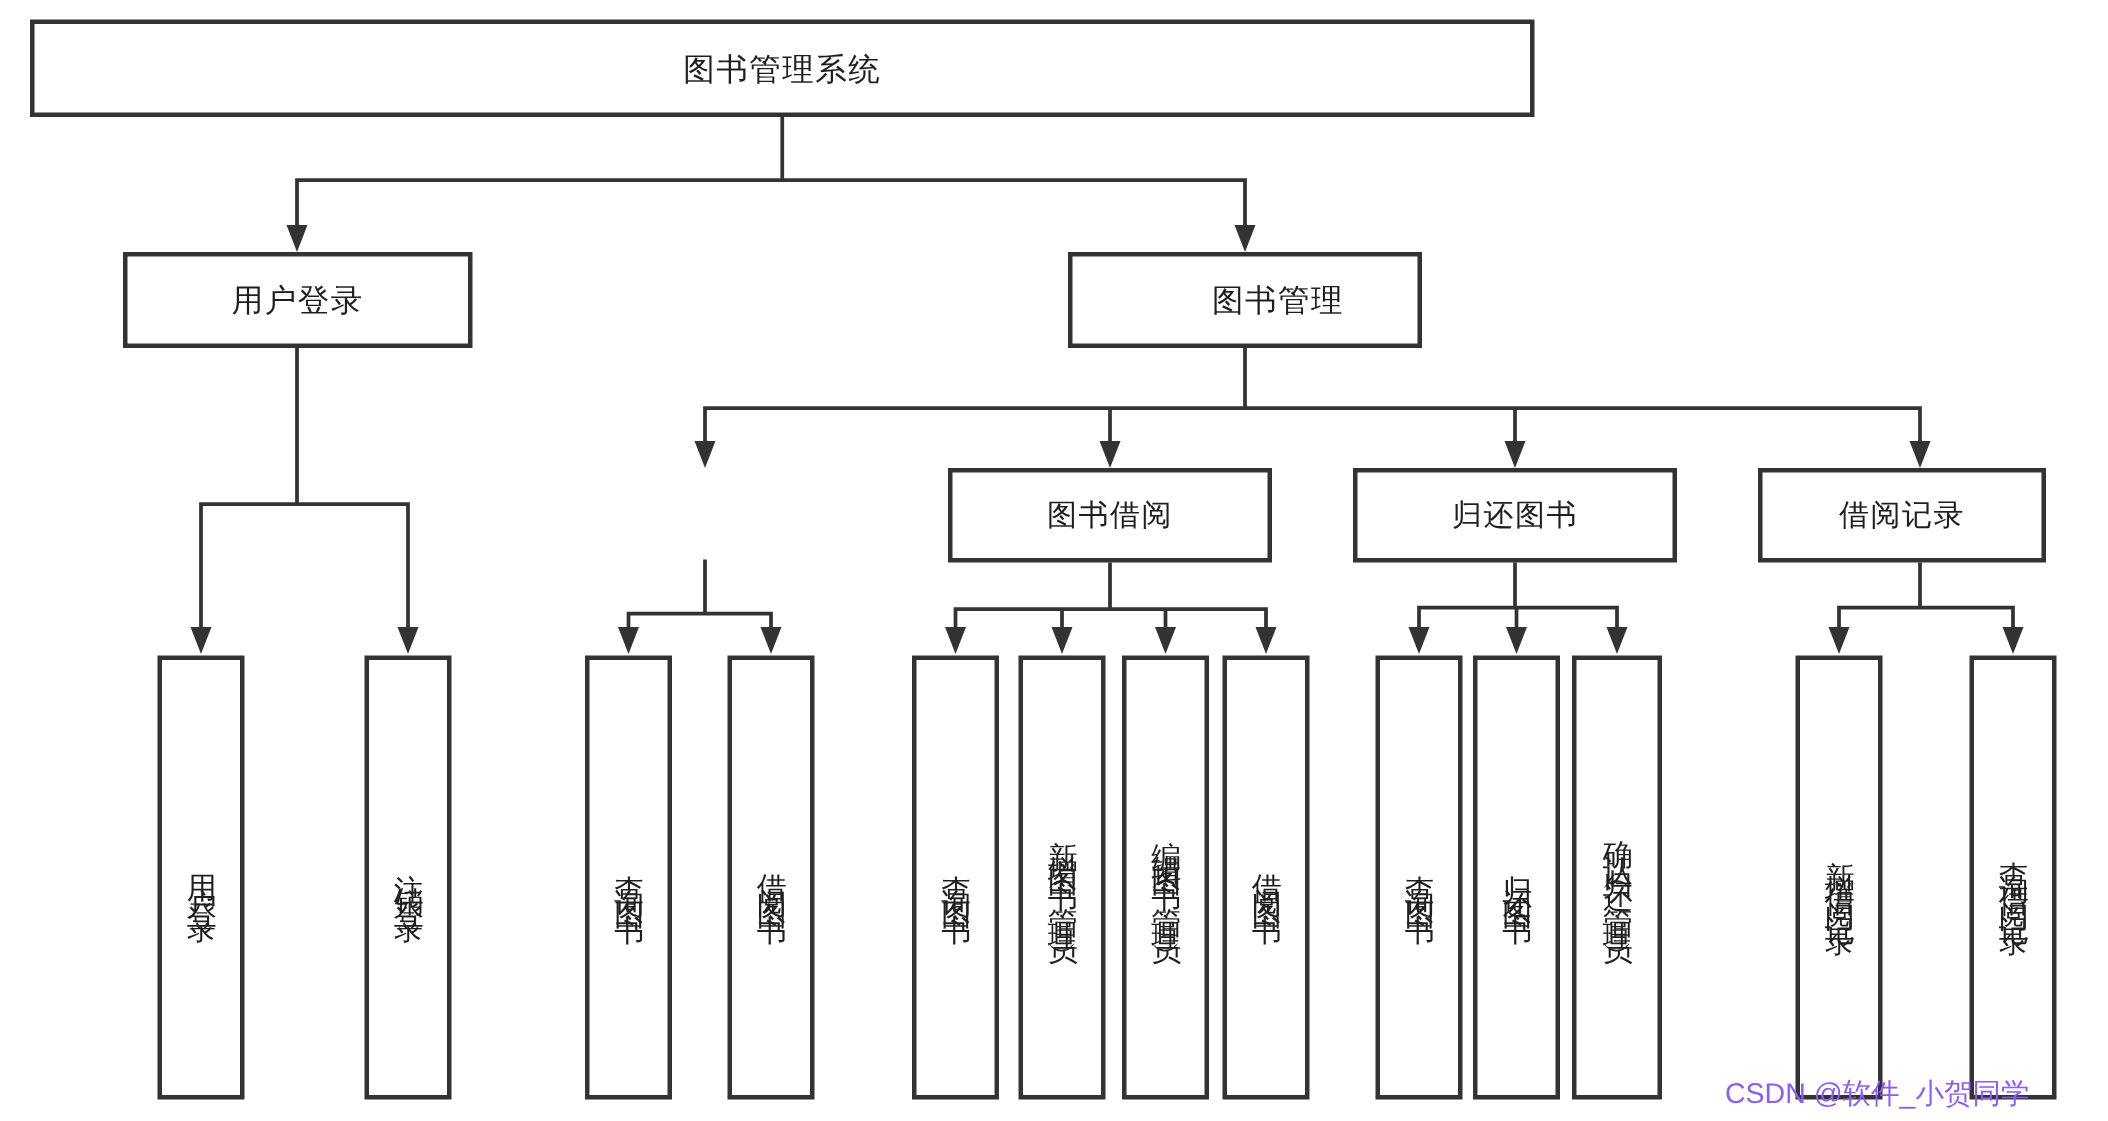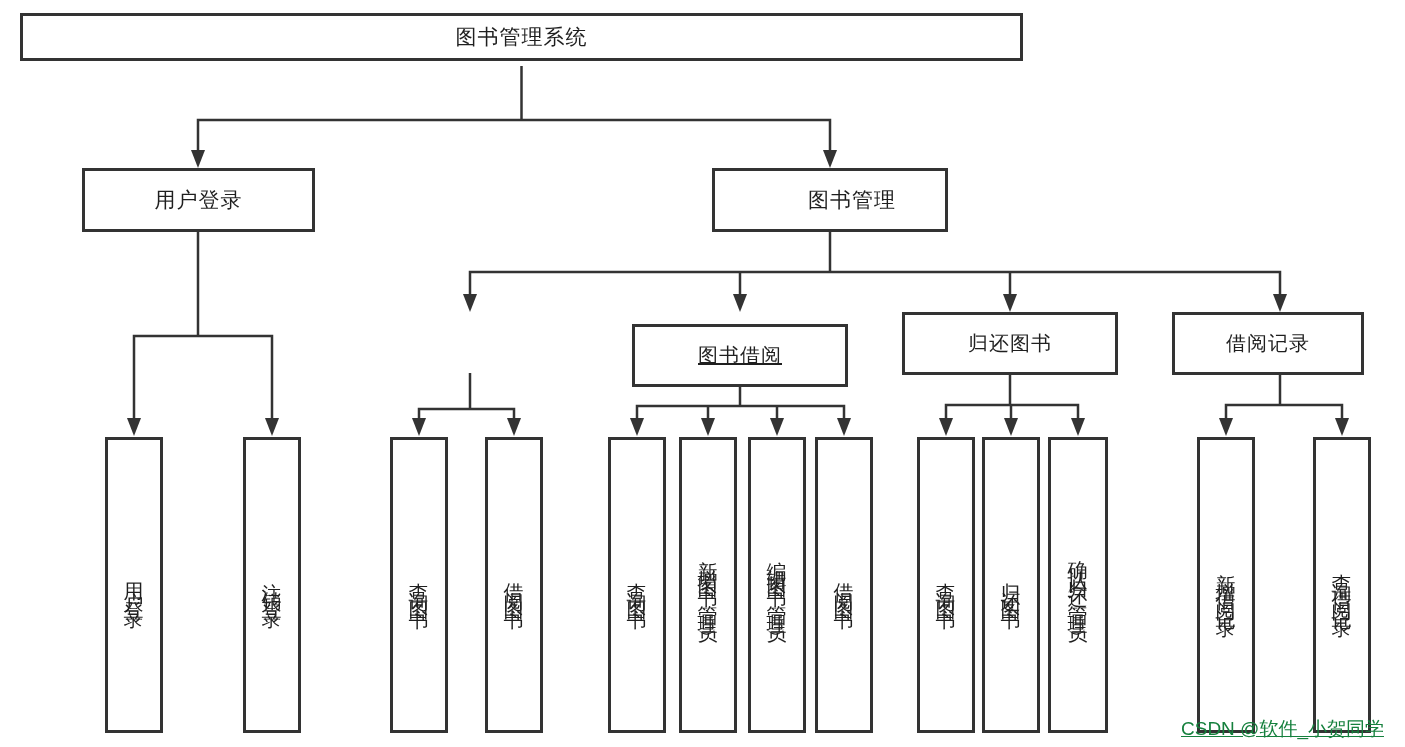--- a/index.html
+++ b/index.html
@@ -34,27 +34,26 @@
   .lv2   { font-size: 20px; letter-spacing: 1px; }
   .leaf  { font-size: 20px; }
   .leaf .lbl {
     writing-mode: vertical-rl;
     text-orientation: mixed;
     letter-spacing: 9px;
     line-height: 1;
   }
   .watermark {
     position: absolute;
-    left: 1181px;
+    left: 1150px;
     top: 716px;
     font-size: 19px;
-    color: #15803d;
+    color: #8b5cf6;
     white-space: nowrap;
     z-index: 5;
-    text-decoration: underline;
   }
 </style>
 </head>
 <body>
 
 <div id="canvas">
 
   <svg id="connectors" viewBox="0 0 1405 747" xmlns="http://www.w3.org/2000/svg">
     <g stroke="#333333" stroke-width="2.5" fill="none">
 
@@ -103,32 +102,32 @@
       <polygon points="770,418 784,418 777,436"></polygon>
       <polygon points="837,418 851,418 844,436"></polygon>
       <polygon points="939,418 953,418 946,436"></polygon>
       <polygon points="1004,418 1018,418 1011,436"></polygon>
       <polygon points="1071,418 1085,418 1078,436"></polygon>
       <polygon points="1219,418 1233,418 1226,436"></polygon>
       <polygon points="1335,418 1349,418 1342,436"></polygon>
     </g>
   </svg>
 
-  <div class="node root" style="left:20px; top:13px; width:1003px; height:48px;">
+  <div class="node root" style="left:20px; top:13px; width:1003px; height:65px;">
     <span class="lbl">图书管理系统</span>
   </div>
 
   <div class="node lv1" style="left:82px; top:168px; width:233px; height:64px;">
     <span class="lbl">用户登录</span>
   </div>
   <div class="node lv1" style="left:712px; top:168px; width:236px; height:64px;padding-left:44px;">
     <span class="lbl">图书管理</span>
   </div>
 
-  <div class="node lv2" style="left:632px; top:324px; width:216px; height:63px;text-decoration:underline;">
+  <div class="node lv2" style="left:632px; top:312px; width:216px; height:63px;">
     <span class="lbl">图书借阅</span>
   </div>
   <div class="node lv2" style="left:902px; top:312px; width:216px; height:63px;">
     <span class="lbl">归还图书</span>
   </div>
   <div class="node lv2" style="left:1172px; top:312px; width:192px; height:63px;">
     <span class="lbl">借阅记录</span>
   </div>
 
   <div class="node leaf" style="left:105px; top:437px; width:58px; height:296px;">

